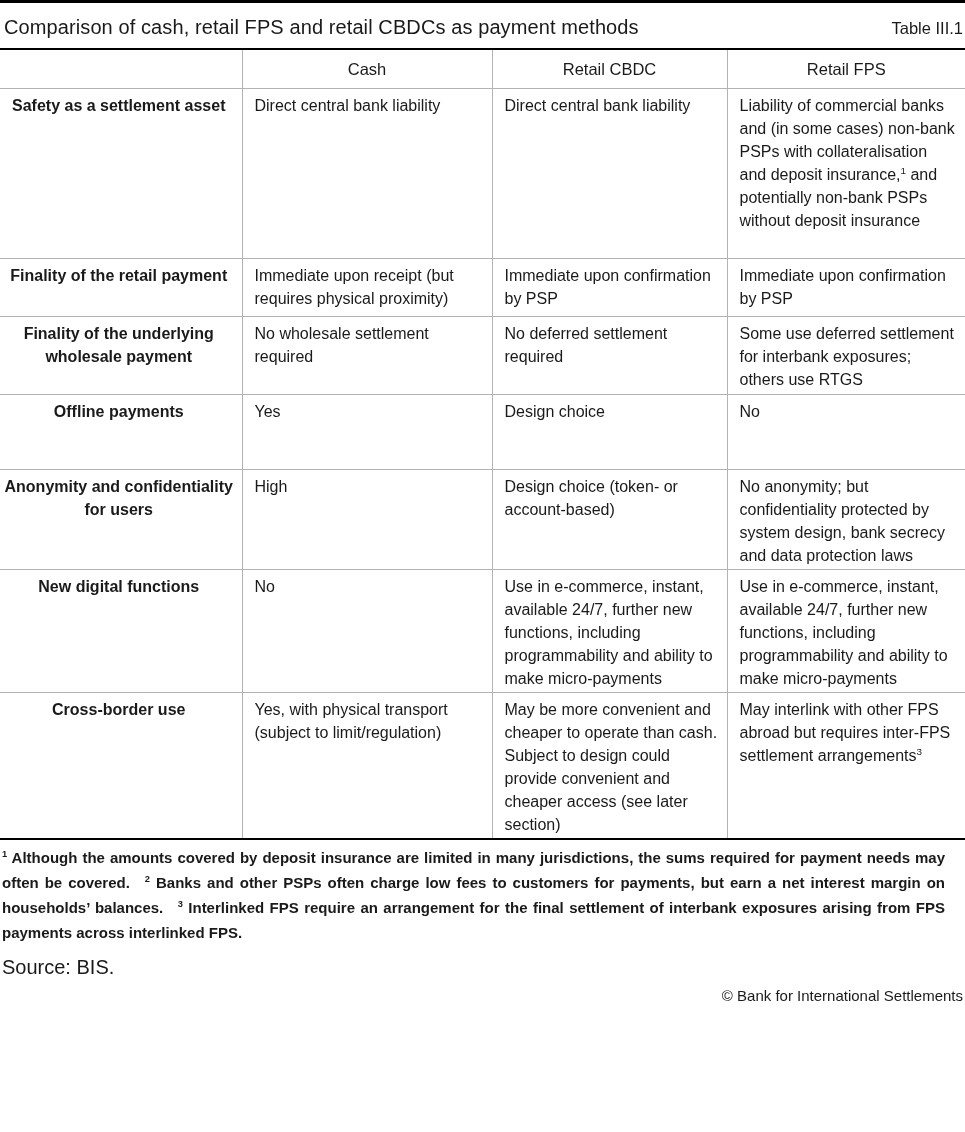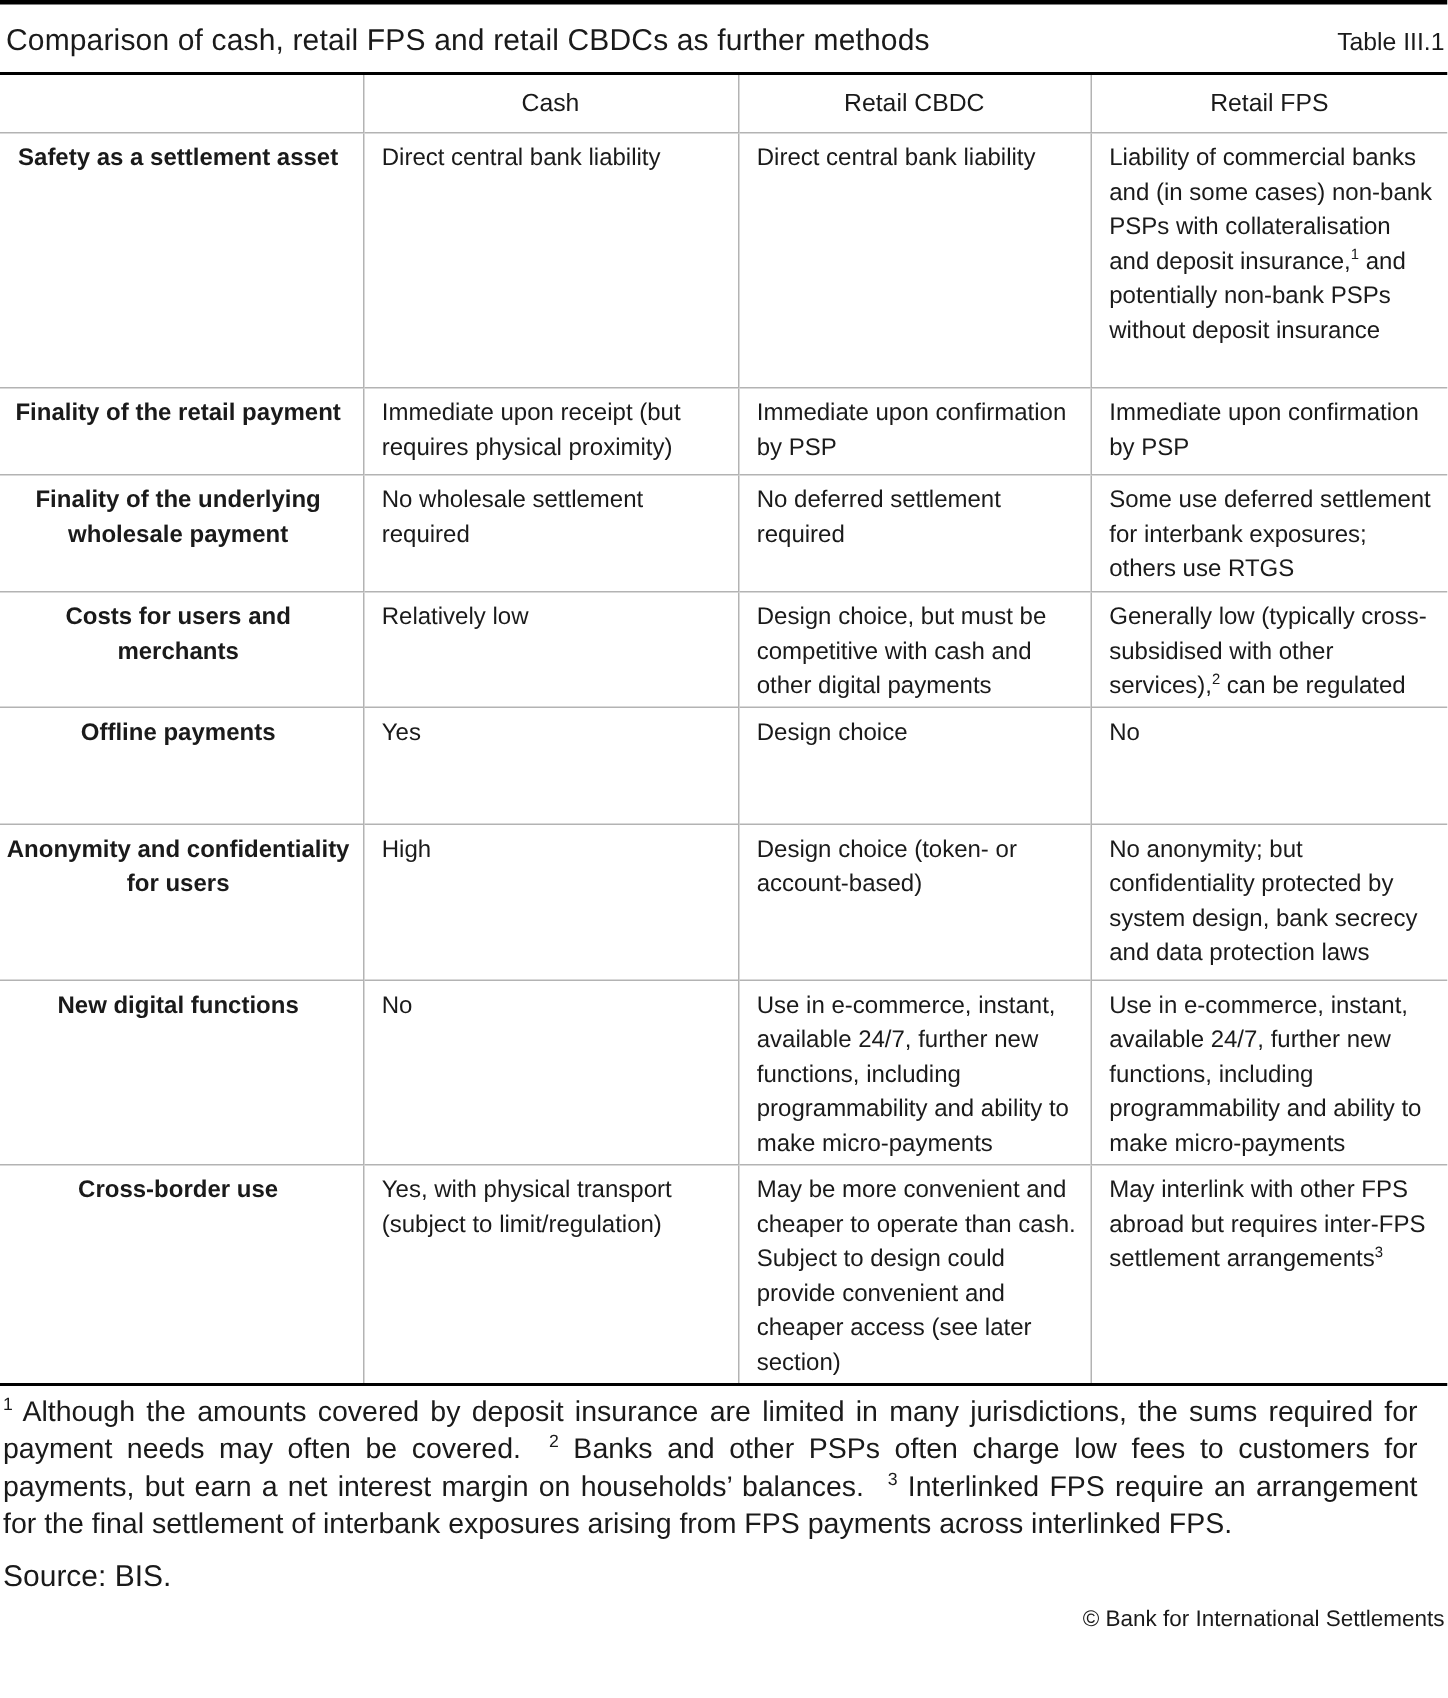--- a/index.html
+++ b/index.html
@@ -49,36 +49,37 @@
   tbody tr:nth-child(4){height:75px;}
   tbody tr:nth-child(5){height:78px;}
   tbody tr:nth-child(6){height:104px;}
   tbody tr:nth-child(7){height:40px;}
   tbody tr:nth-child(8){height:123px;}
   tbody tr:nth-child(9){height:149px;}
 
   sup{font-size:.62em;line-height:0;vertical-align:super;}
 
   .footnotes{
-    margin:5px 20px 0 2px;font-size:19px;line-height:25px;
+    margin:5px 20px 0 2px;font-size:15px;line-height:25px;
     text-align:justify;
+    font-weight:bold;
   }
   .footnote{margin-right:9px;}
   .source{margin:13px 2px 0 2px;font-size:20px;line-height:18px;}
   .copyright{margin:11px 2px 0 2px;font-size:15px;line-height:18px;text-align:right;}
 </style>
 </head>
 <body>
 
 <div class="page">
 
   <div class="rule rule-top"></div>
 
   <div class="title-row">
-    <div class="title">Comparison of cash, retail FPS and retail CBDCs as further methods</div>
+    <div class="title">Comparison of cash, retail FPS and retail CBDCs as payment methods</div>
     <div class="table-number">Table III.1</div>
   </div>
 
   <table>
     <colgroup>
       <col class="c0">
         <col class="c1">
         <col class="c2">
         <col class="c3">
     </colgroup>
@@ -103,26 +104,20 @@
           <td>Immediate upon confirmation by PSP</td>
           <td>Immediate upon confirmation by PSP</td>
         </tr>
         <tr>
           <th scope="row">Finality of the underlying wholesale payment</th>
           <td>No wholesale settlement required</td>
           <td>No deferred settlement required</td>
           <td>Some use deferred settlement for interbank exposures; others use RTGS</td>
         </tr>
         <tr>
-          <th scope="row">Costs for users and merchants</th>
-          <td>Relatively low</td>
-          <td>Design choice, but must be competitive with cash and other digital payments</td>
-          <td>Generally low (typically cross-subsidised with other services),<sup>2</sup> can be regulated</td>
-        </tr>
-        <tr>
           <th scope="row">Offline payments</th>
           <td>Yes</td>
           <td>Design choice</td>
           <td>No</td>
         </tr>
         <tr>
           <th scope="row">Anonymity and confidentiality for users</th>
           <td>High</td>
           <td>Design choice (token- or account-based)</td>
           <td>No anonymity; but confidentiality protected by system design, bank secrecy and data protection laws</td>

